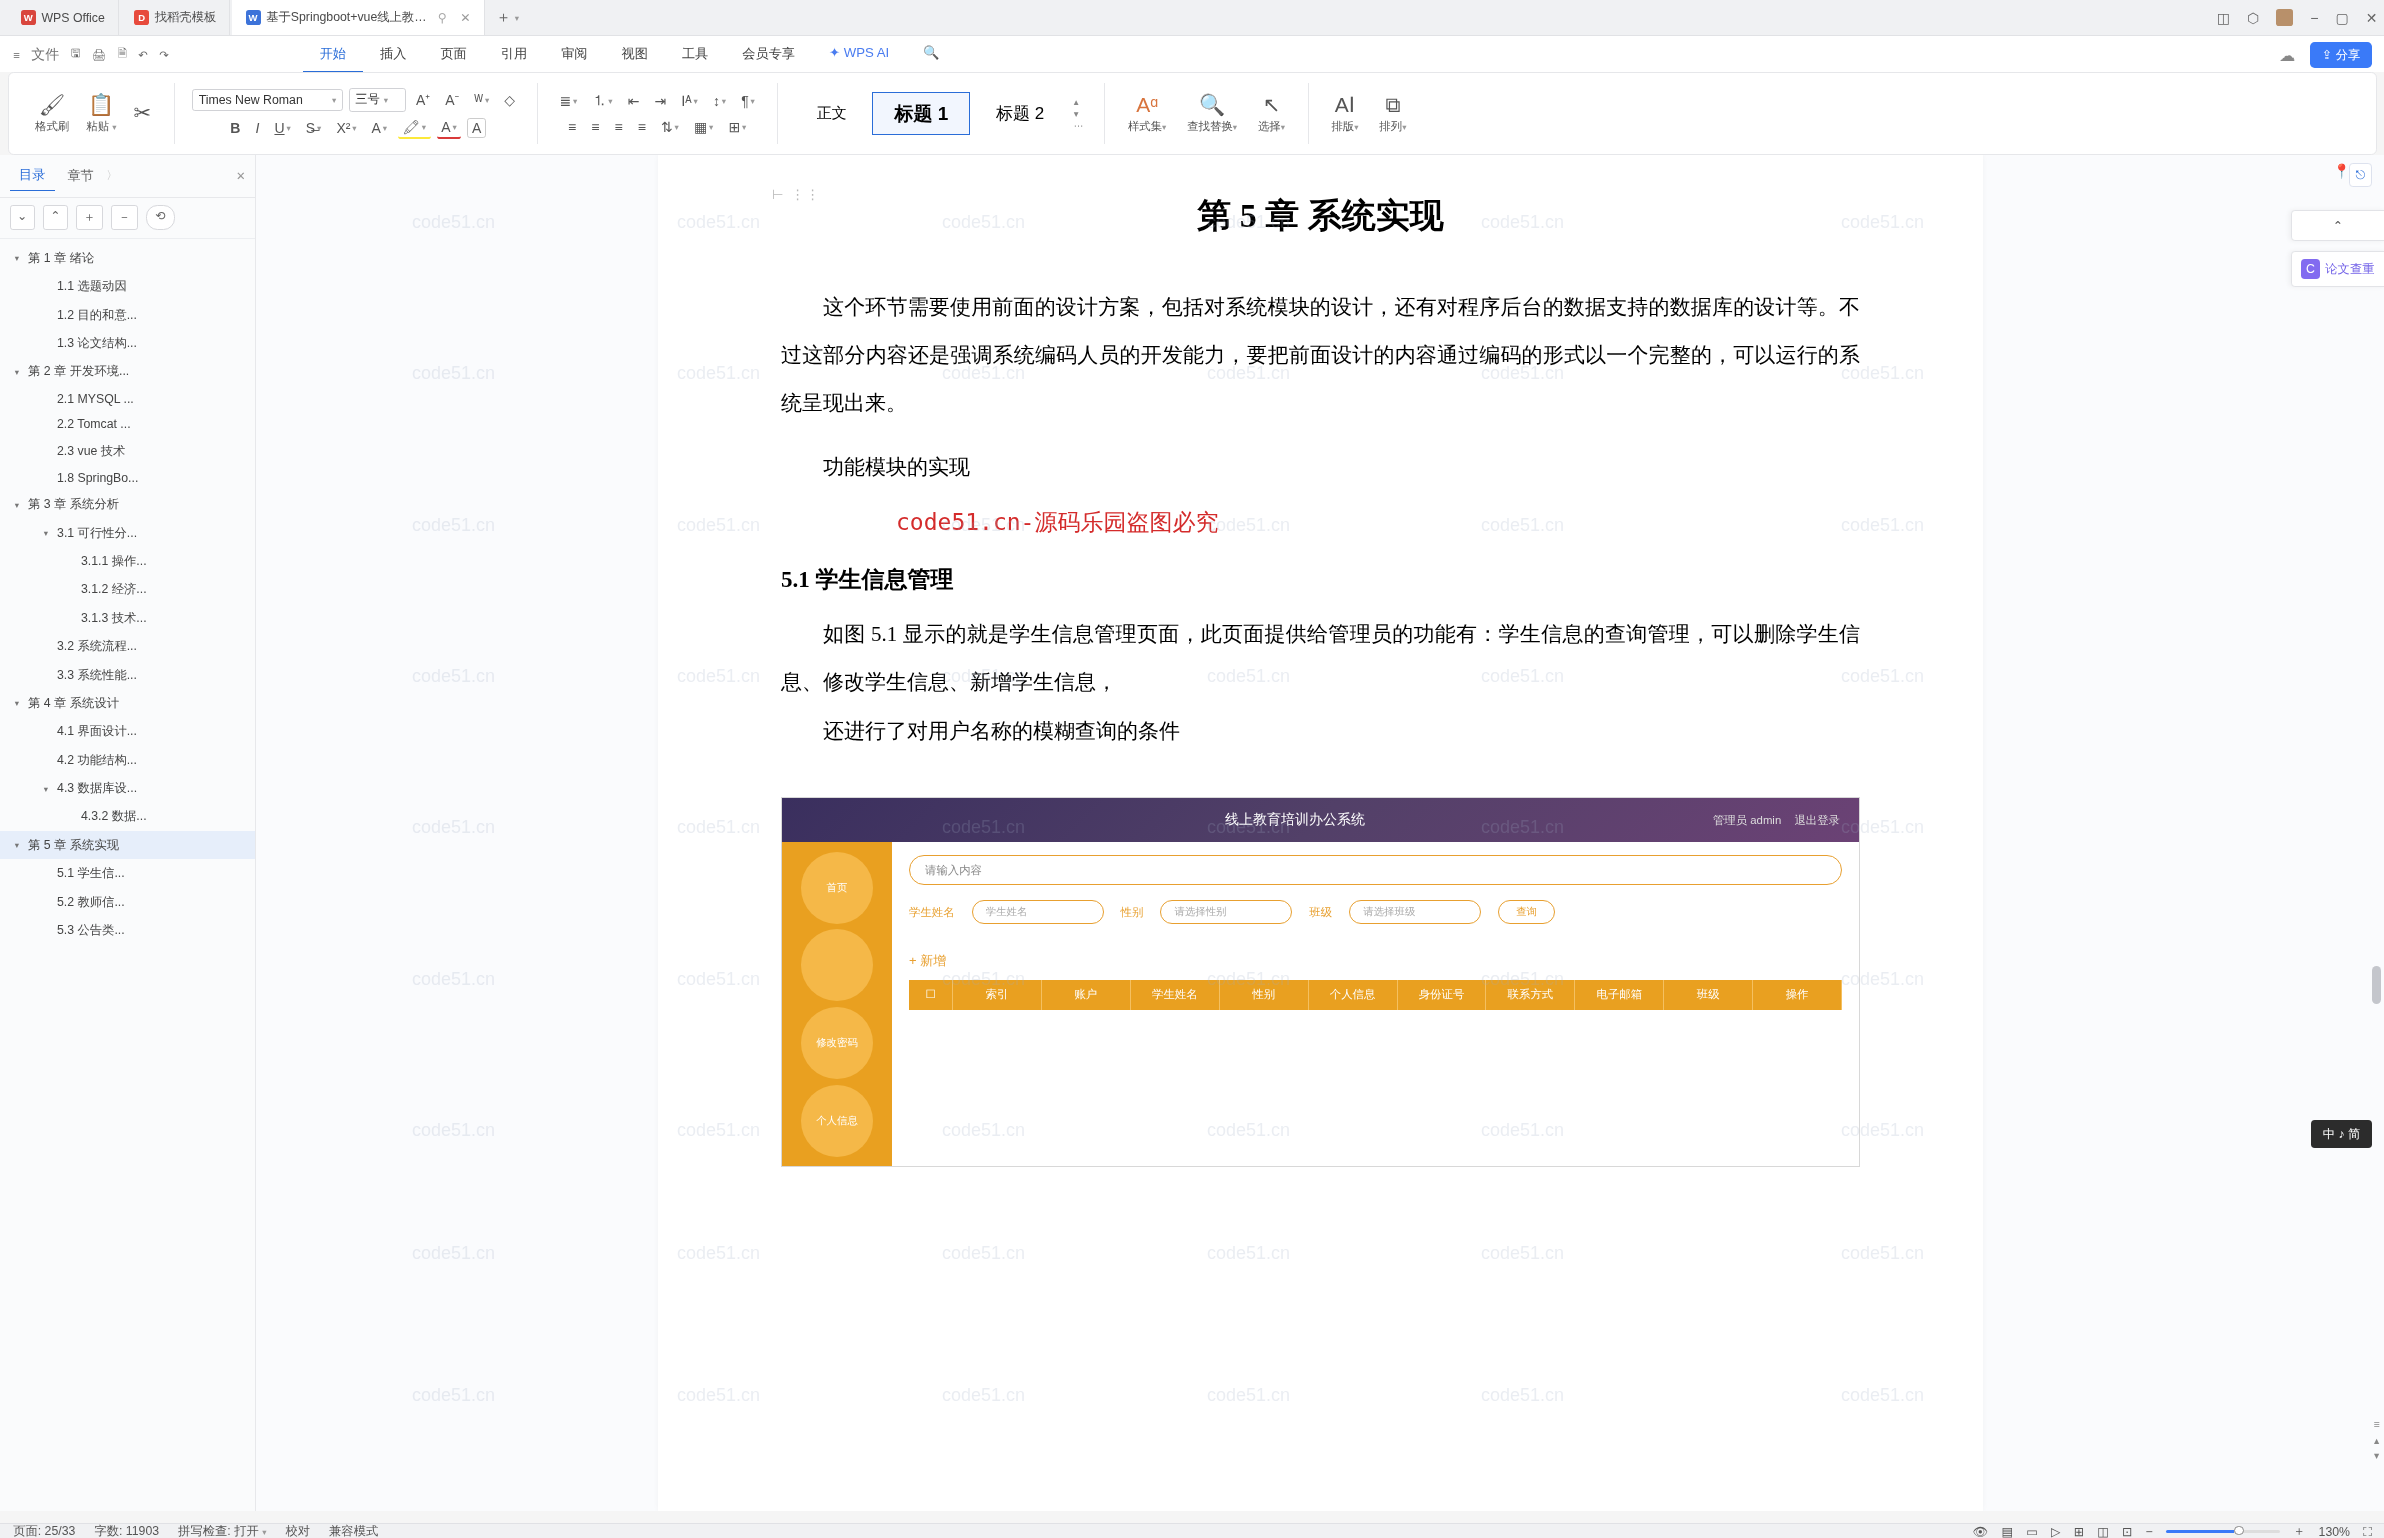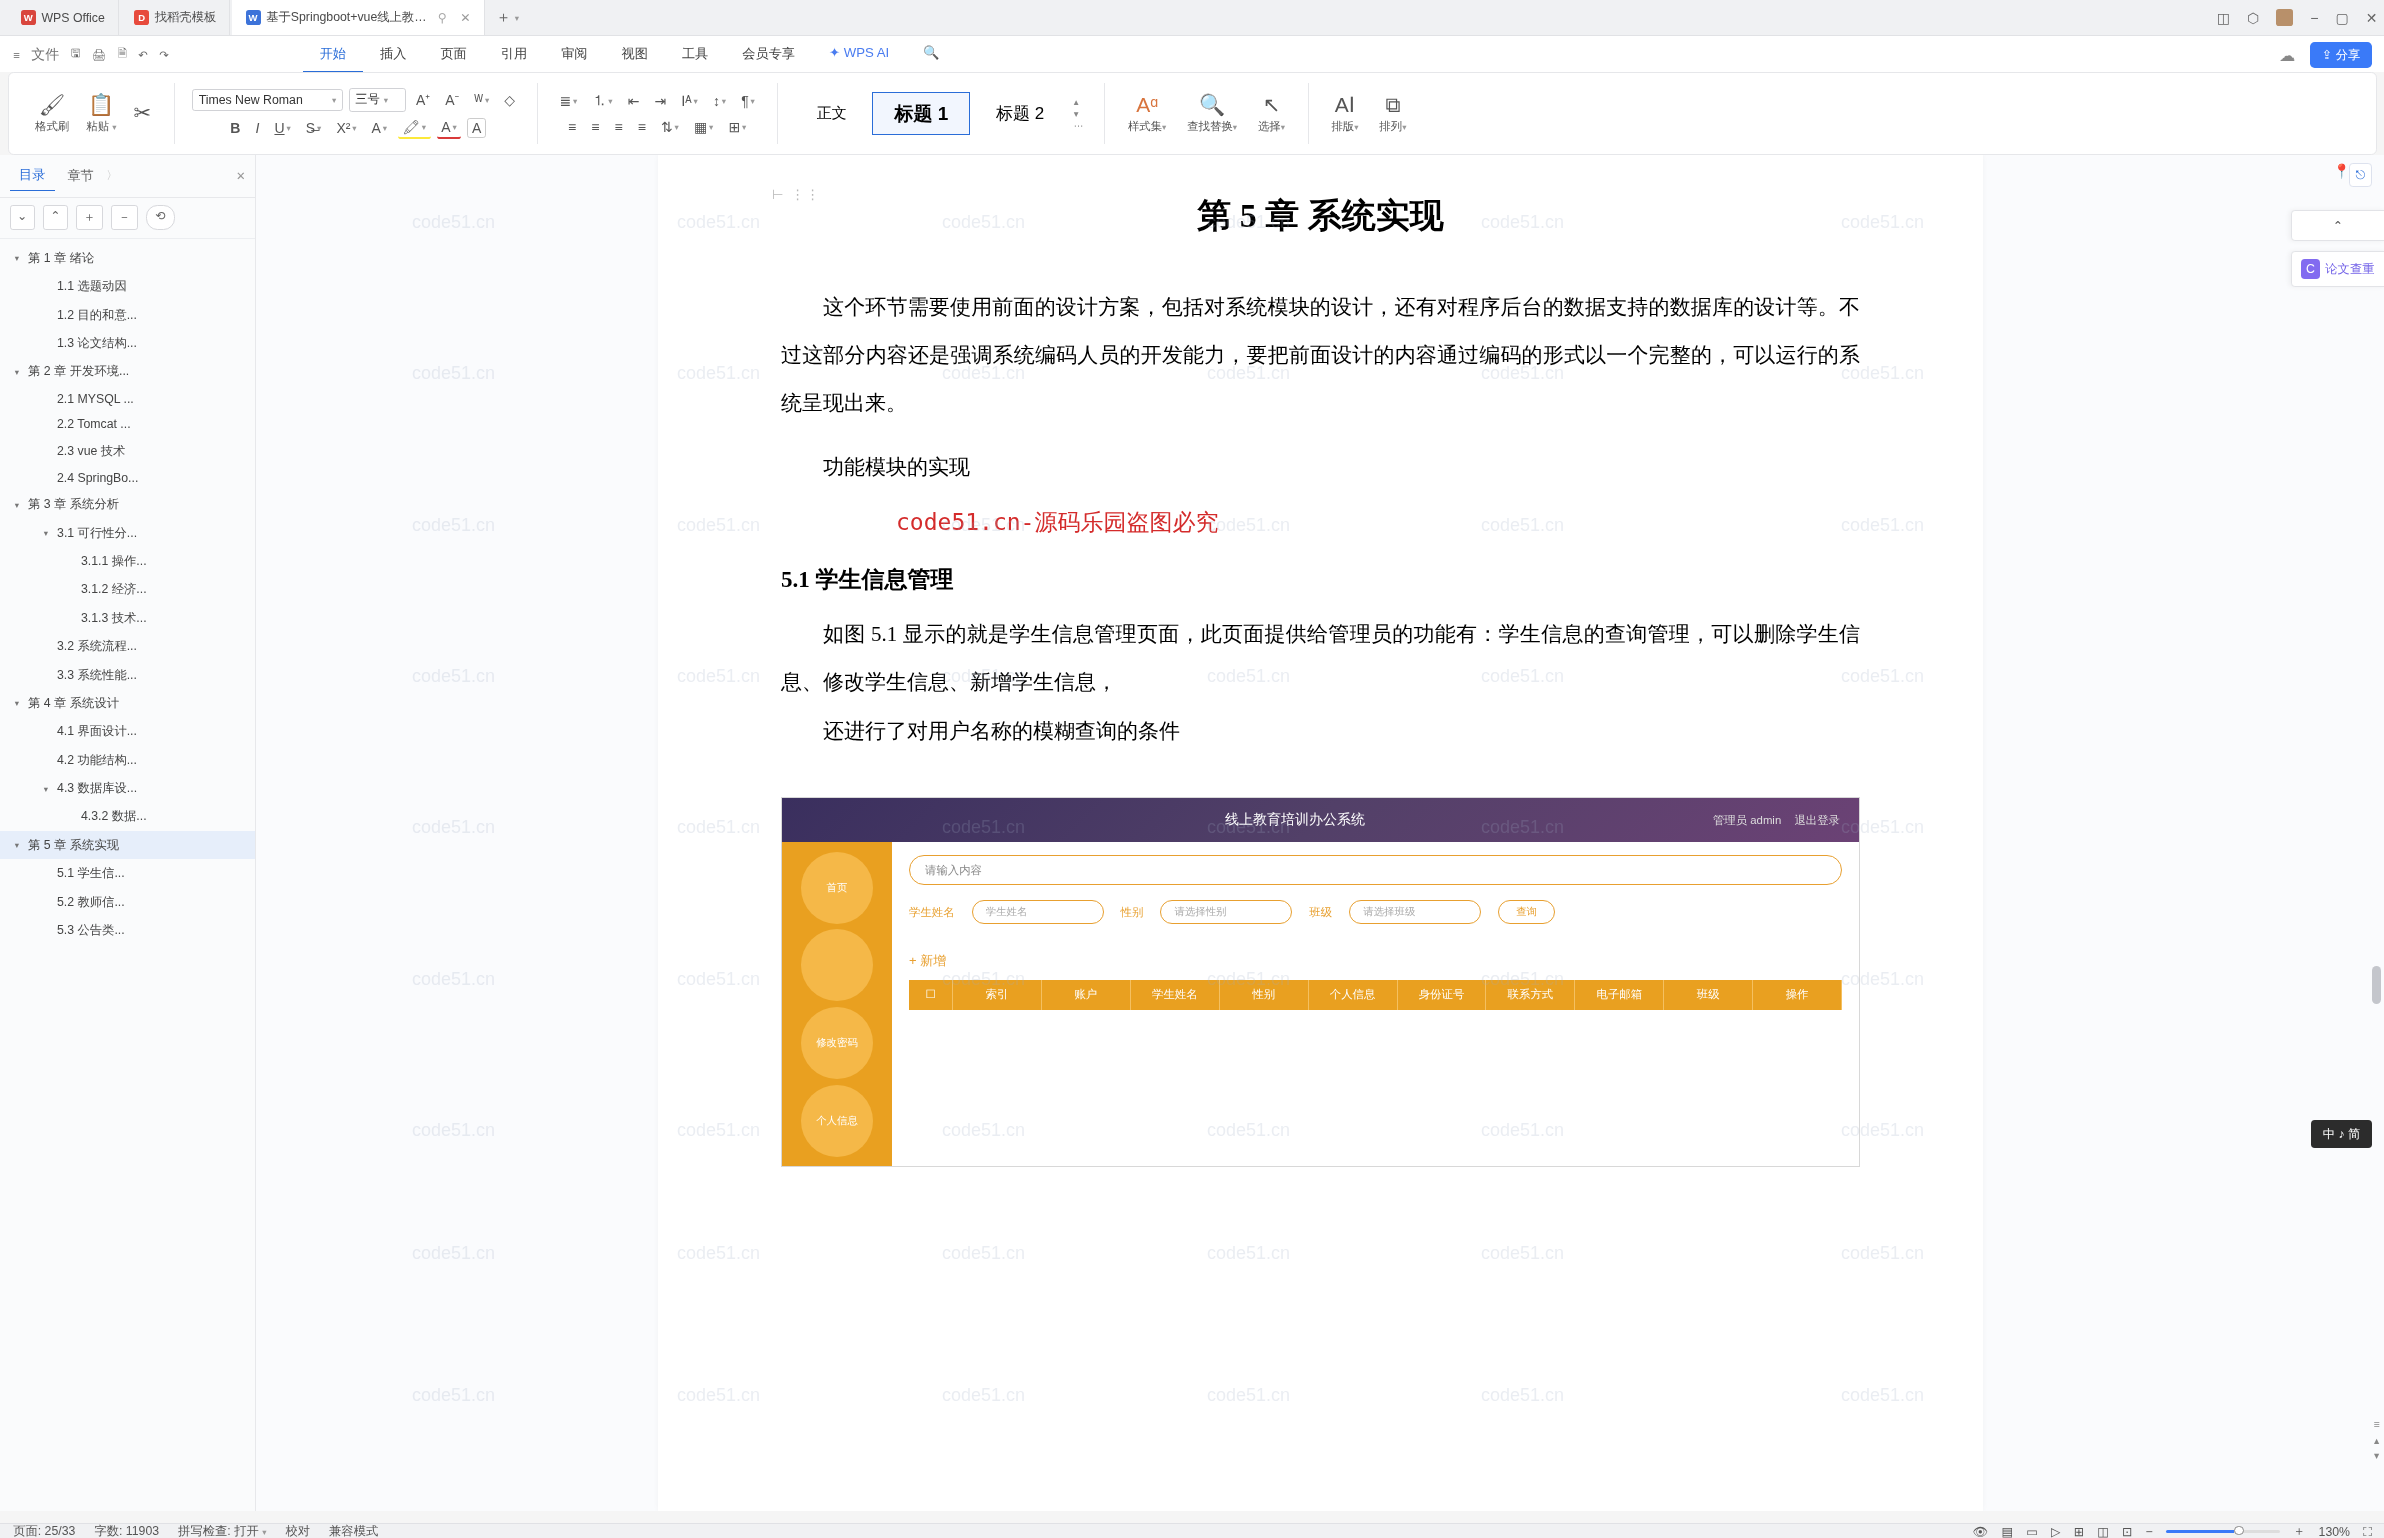--- a/index.html
+++ b/index.html
@@ -321,21 +321,21 @@
         <div class="toc-item l2">
           <span>2.1 MYSQL ...</span>
         </div>
         <div class="toc-item l2">
           <span>2.2 Tomcat ...</span>
         </div>
         <div class="toc-item l2">
           <span>2.3 vue 技术</span>
         </div>
         <div class="toc-item l2">
-          <span>2.4 SpringBo...</span>
+          <span>1.8 SpringBo...</span>
         </div>
         <div class="toc-item l1">
           <span class="toc-caret">▾</span>
           <span>第 3 章  系统分析</span>
         </div>
         <div class="toc-item l2">
           <span class="toc-caret">▾</span>
           <span>3.1 可行性分...</span>
         </div>
         <div class="toc-item l3">

